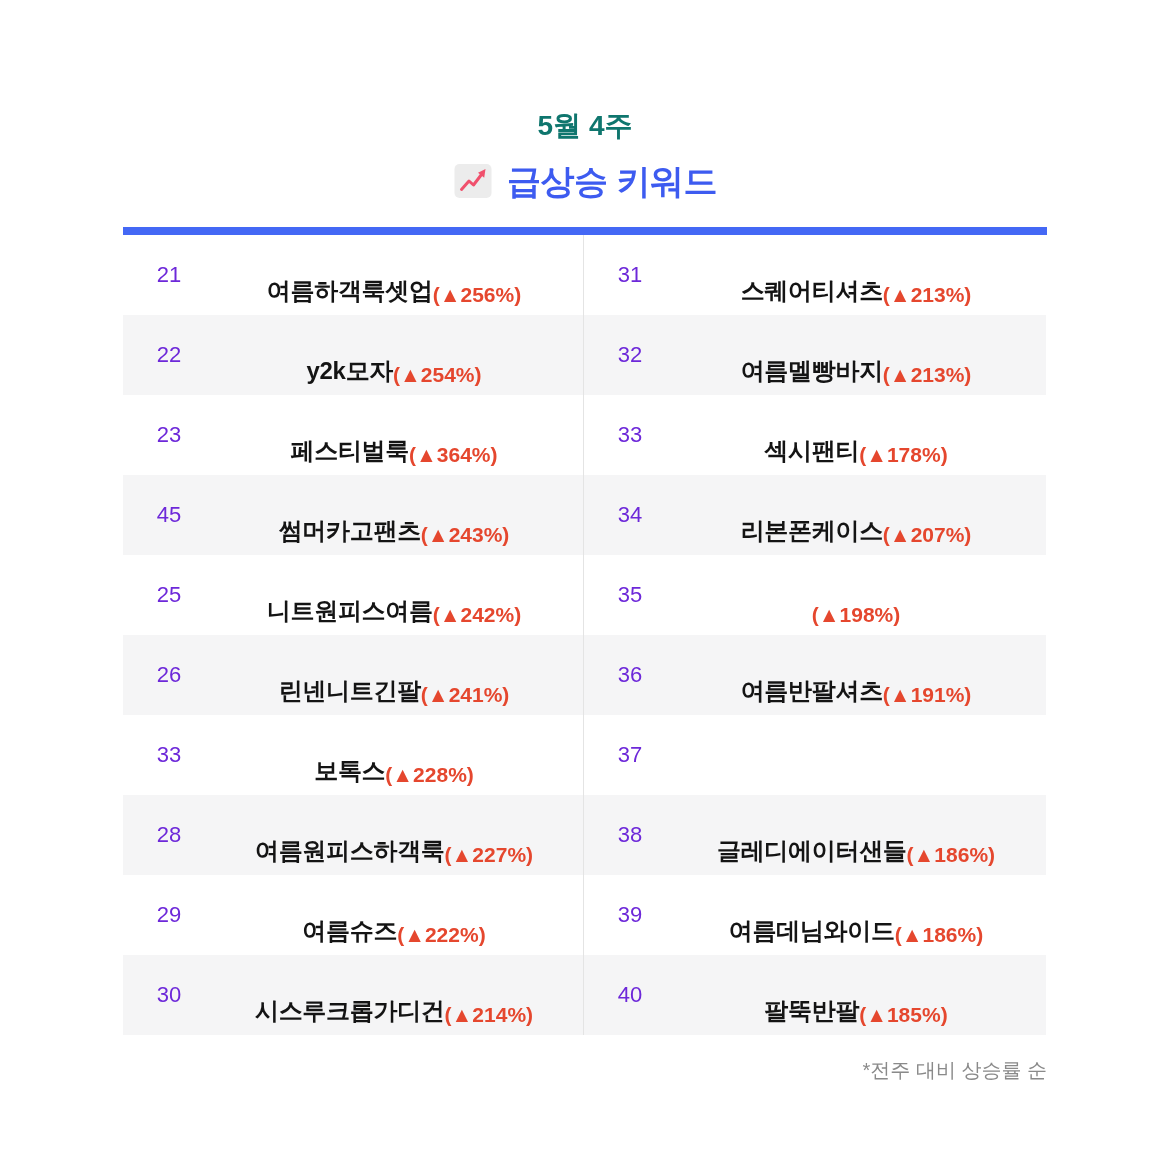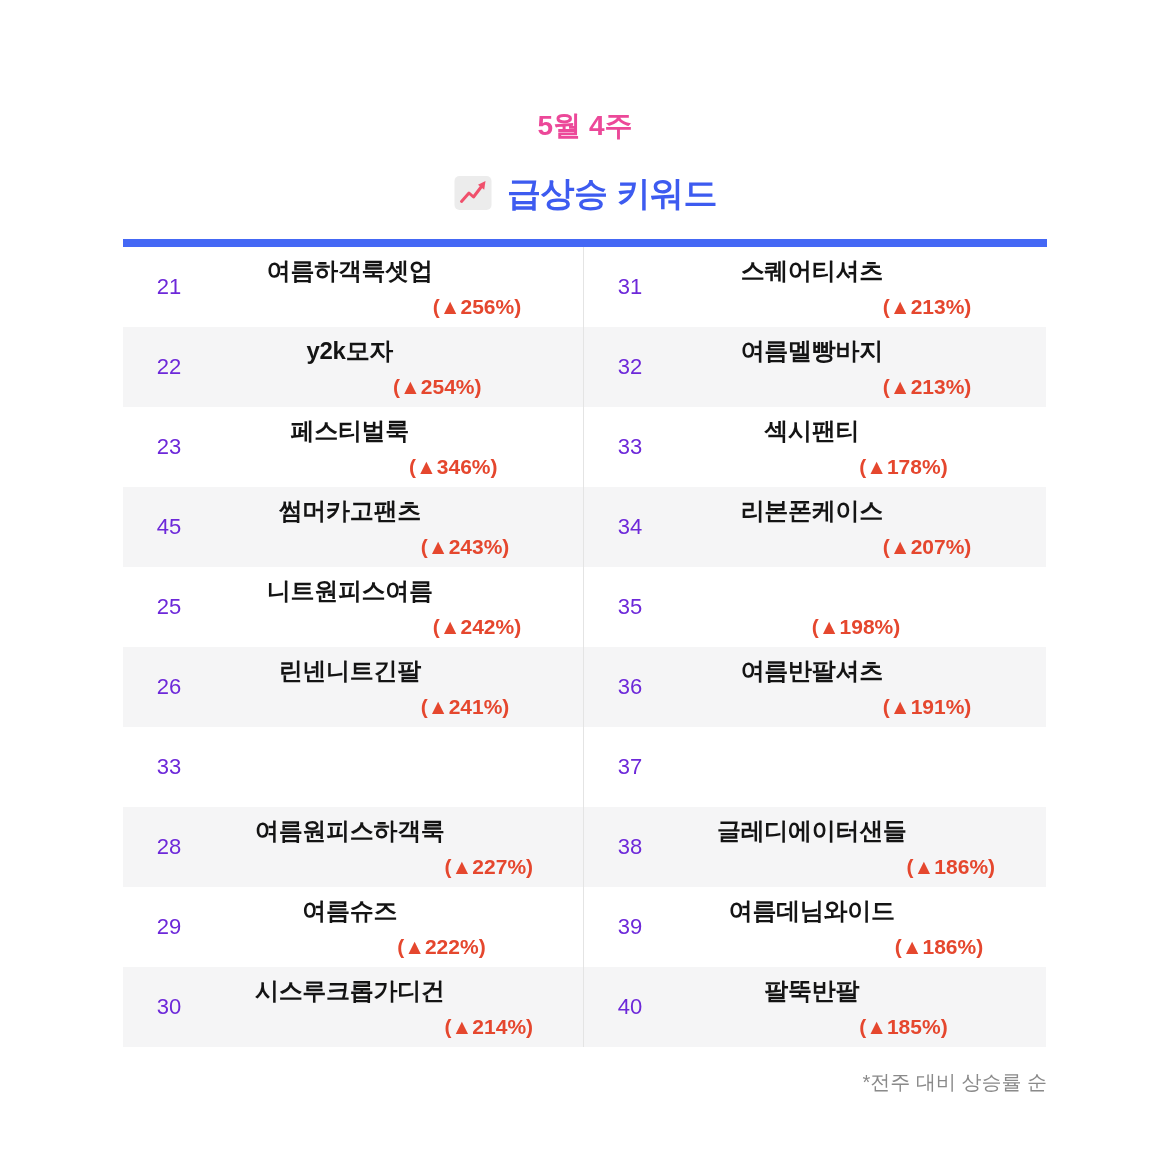--- a/index.html
+++ b/index.html
@@ -14,25 +14,25 @@
     width:1170px;height:1170px;
     background:#ffffff;
     font-family:"Liberation Sans","DejaVu Sans",sans-serif;
     overflow:hidden;
   }
   .week-label{
     padding-top:110px;
     text-align:center;
     font-size:28px;
     font-weight:700;
-    color:#ec4899;
+    color:#0f766e;
     line-height:32px;
   }
   .title-row{
-    margin-top:29px;
+    margin-top:17px;
     display:flex;
     justify-content:center;
     align-items:center;
     gap:14px;
     height:44px;
   }
   .title-icon{display:inline-flex;width:40px;height:40px;}
   .page-title{
     font-size:34px;
     font-weight:800;
@@ -61,21 +61,21 @@
   .rank{
     flex:0 0 92px;
     text-align:center;
     font-size:22px;
     color:#6d28d9;
   }
   .kw-wrap{
     flex:1;
     display:flex;
     justify-content:center;
-    align-items:flex-start;
+    align-items:flex-end;
     padding-right:10px;
   }
   .kw{
     font-size:24px;
     font-weight:700;
     color:#141414;
     letter-spacing:-0.3px;
   }
   .pct{
     font-size:21px;
@@ -124,21 +124,21 @@
           <span class="rank">22</span>
           <span class="kw-wrap">
             <span class="kw">y2k모자</span>
             <span class="pct">(▲254%)</span>
           </span>
         </div>
         <div class="row">
           <span class="rank">23</span>
           <span class="kw-wrap">
             <span class="kw">페스티벌룩</span>
-            <span class="pct">(▲346%)</span>
+            <span class="pct">(▲364%)</span>
           </span>
         </div>
         <div class="row alt">
           <span class="rank">45</span>
           <span class="kw-wrap">
             <span class="kw">썸머카고팬츠</span>
             <span class="pct">(▲243%)</span>
           </span>
         </div>
         <div class="row">
@@ -150,20 +150,24 @@
         </div>
         <div class="row alt">
           <span class="rank">26</span>
           <span class="kw-wrap">
             <span class="kw">린넨니트긴팔</span>
             <span class="pct">(▲241%)</span>
           </span>
         </div>
         <div class="row">
           <span class="rank">33</span>
+          <span class="kw-wrap">
+            <span class="kw">보톡스</span>
+            <span class="pct">(▲228%)</span>
+          </span>
         </div>
         <div class="row alt">
           <span class="rank">28</span>
           <span class="kw-wrap">
             <span class="kw">여름원피스하객룩</span>
             <span class="pct">(▲227%)</span>
           </span>
         </div>
         <div class="row">
           <span class="rank">29</span>

